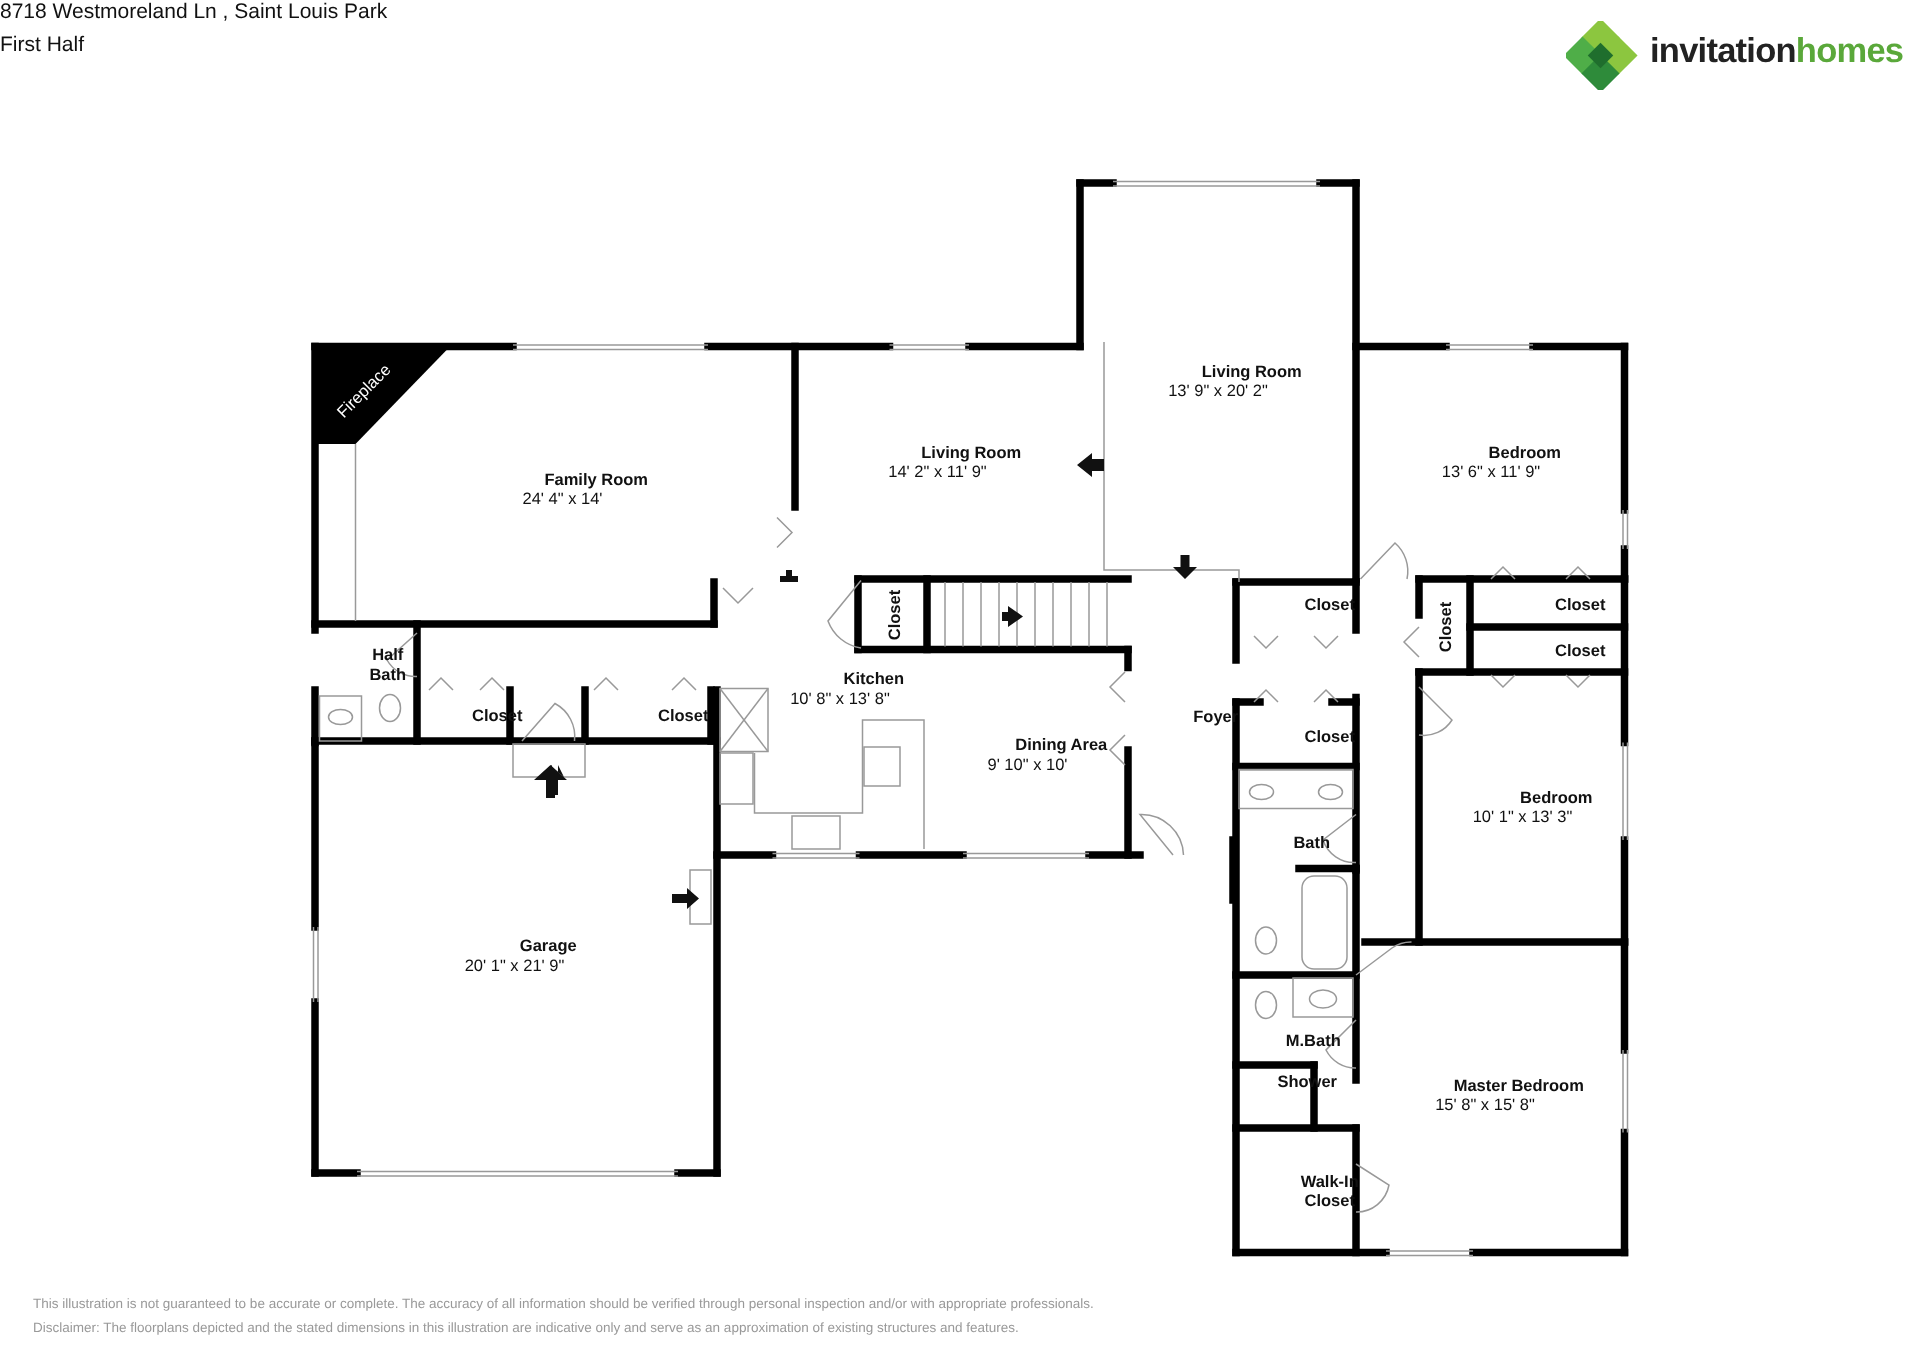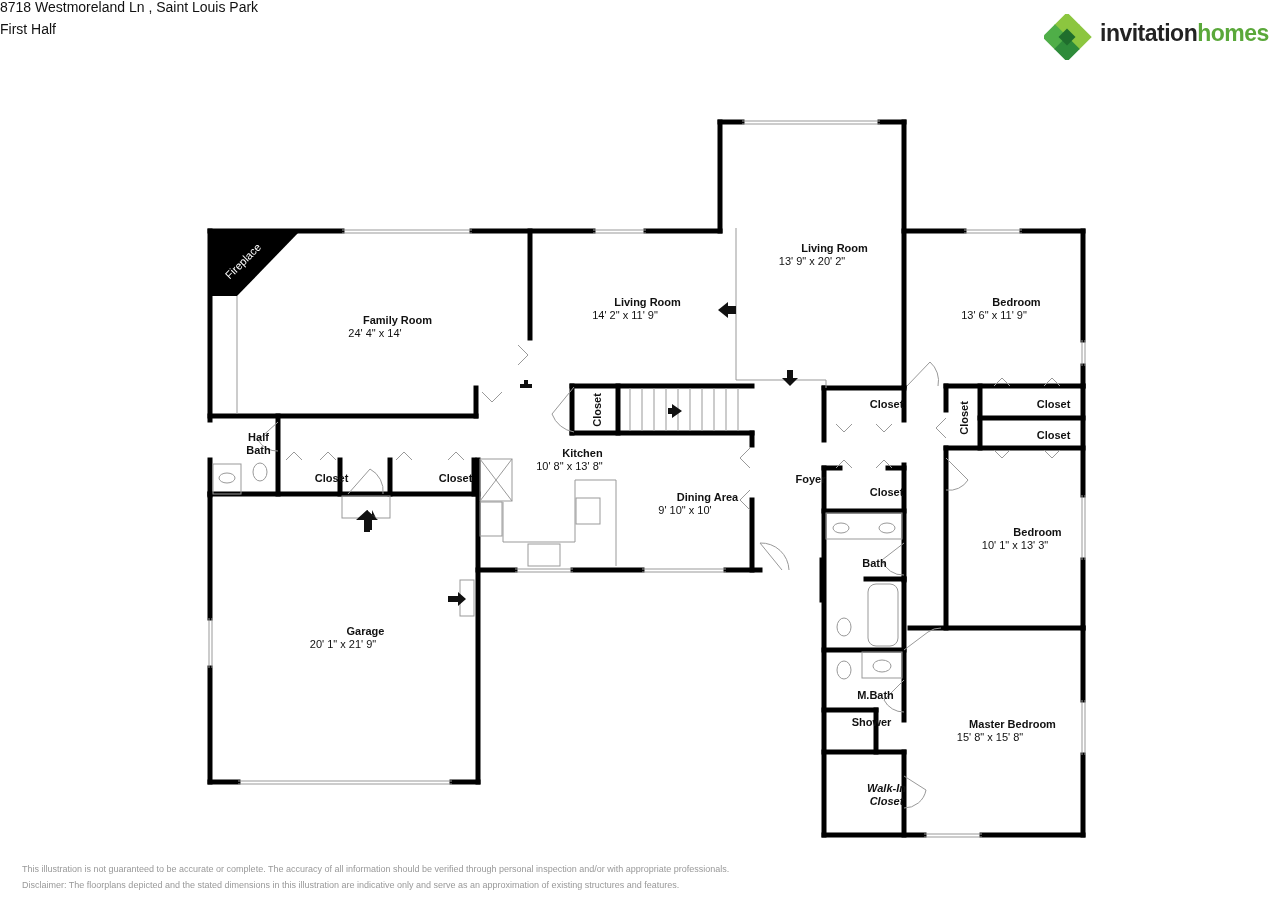--- a/index.html
+++ b/index.html
@@ -245,21 +245,21 @@
   <span class="nm">Half</span>
   <span class="nm">Bath</span>
 </div>
 <div class="lbl" style="left:309px;top:478px;">
     <span class="nm">Closet</span>
   </div>
 <div class="lbl" style="left:433px;top:478px;">
     <span class="nm">Closet</span>
   </div>
 <div class="vlbl" style="left:597px;top:410px;">Closet</div>
-<div class="lbl" style="left:560px;top:460px;text-align:right;">
+<div class="lbl" style="left:560px;top:460px;">
   <span class="nm">Kitchen</span>
   <span class="dm">10' 8" x 13' 8"</span>
 </div>
 <div class="lbl" style="left:685px;top:504px;">
   <span class="nm">Dining Area</span>
   <span class="dm">9' 10" x 10'</span>
 </div>
 <div class="lbl" style="left:788px;top:479px;">
     <span class="nm">Foyer</span>
   </div>
@@ -282,21 +282,21 @@
 </div>
 <div class="lbl" style="left:852px;top:563px;">
     <span class="nm">Bath</span>
   </div>
 <div class="lbl" style="left:853px;top:695px;">
     <span class="nm">M.Bath</span>
   </div>
 <div class="lbl" style="left:849px;top:722px;">
     <span class="nm">Shower</span>
   </div>
-<div class="lbl" style="left:864px;top:795px;font-style:italic;">
+<div class="lbl" style="left:864px;top:795px;">
   <span class="nm">Walk-In</span>
   <span class="nm">Closet</span>
 </div>
 <div class="lbl" style="left:990px;top:731px;">
   <span class="nm">Master Bedroom</span>
   <span class="dm">15' 8" x 15' 8"</span>
 </div>
 <div class="lbl" style="left:343px;top:638px;">
   <span class="nm">Garage</span>
   <span class="dm">20' 1" x 21' 9"</span>

